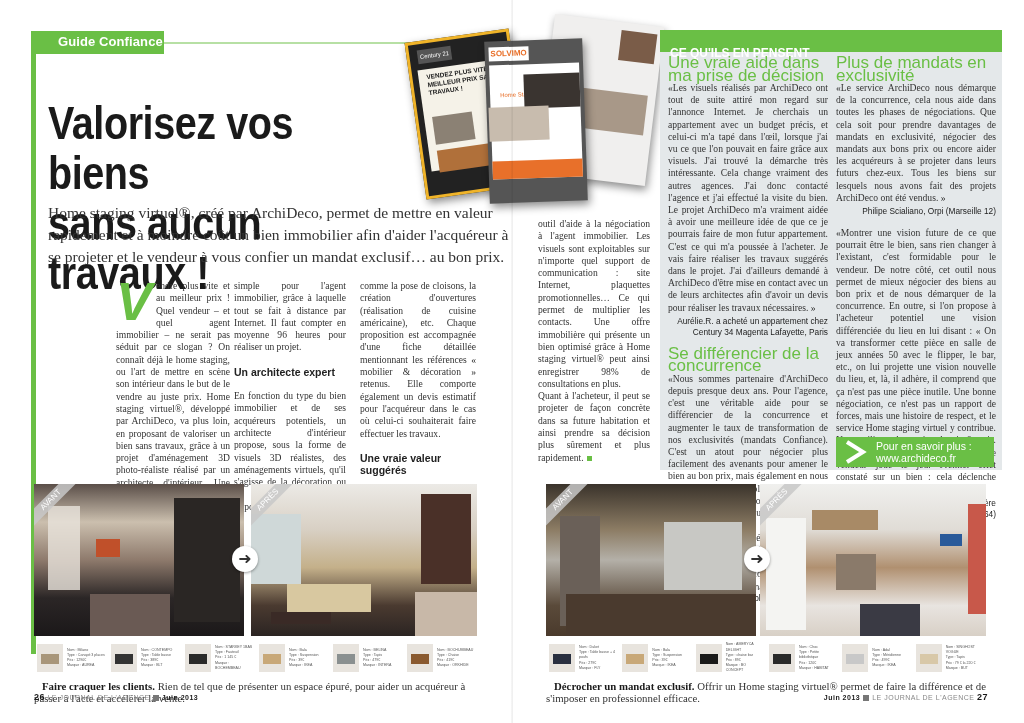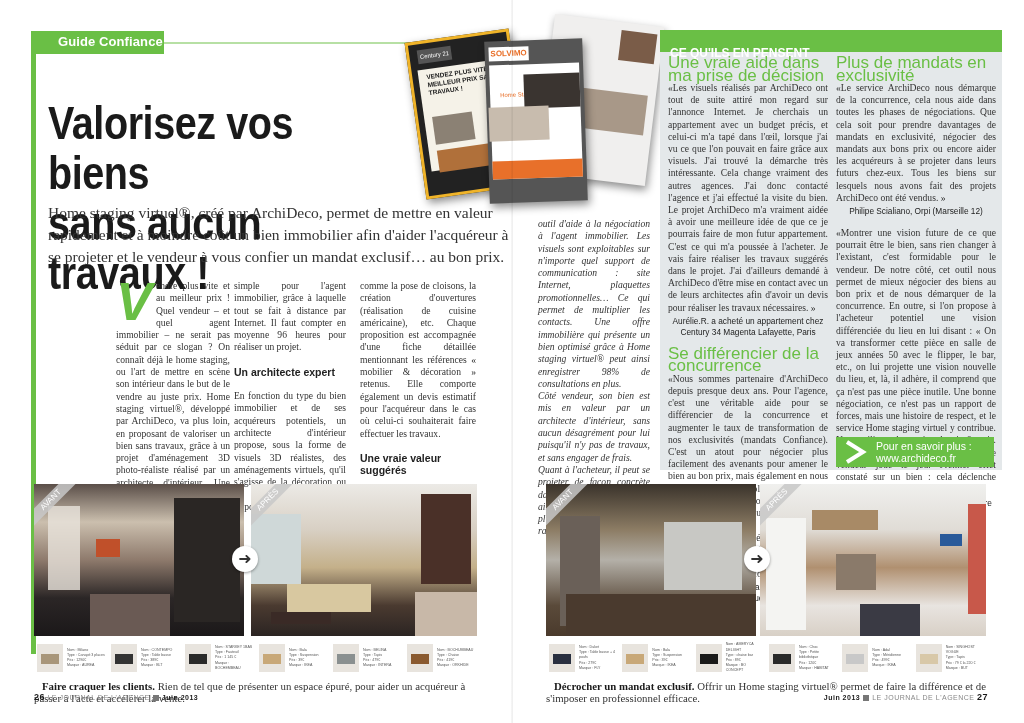--- a/index.html
+++ b/index.html
@@ -47,40 +47,40 @@
   .flyer-sol .photo1 { position: absolute; left: 38px; top: 34px; width: 56px; height: 34px; background: #3a3430; }
   .flyer-sol .photo2 { position: absolute; left: 2px; top: 66px; width: 60px; height: 34px; background: #c8bcae; }
   .flyer-sol .orange { position: absolute; left: 4px; bottom: 24px; right: 4px; height: 18px; background: #e8702a; }
   .flyer-sol .title { position: absolute; left: 10px; top: 27px; color: #e8702a; font-size: 6px; font-family: "Liberation Sans", sans-serif; }
 
   
   .col { font-size: 9.6px; line-height: 12.3px; text-align: justify; color: #333; hyphens: auto; }
   .col-1 { left: 116px; top: 280px; width: 114px; }
   .col-2 { left: 234px; top: 280px; width: 112px; }
   .col-3 { left: 360px; top: 280px; width: 116px; }
-  .col-4 { left: 538px; top: 218px; width: 112px; font-style: italic; }
+  .col-4 { left: 538px; top: 218px; width: 112px; }
   .col p + p { margin-top: 0; }
   .dropcap {
     float: left; font-family: "Liberation Sans", sans-serif; font-weight: 900; font-style: italic;
     color: #6abf45; font-size: 54px; line-height: 42px; margin: 0 4px -2px 0;
   }
   .subhead { font-family: "Liberation Sans", sans-serif; font-weight: bold; font-size: 10.5px; color: #222; margin: 12px 0 12px; text-align: left; }
   .end-sq { display: inline-block; width: 5px; height: 5px; background: #6abf45; margin-left: 3px; vertical-align: middle; }
 
   
   .sidebar { left: 660px; top: 30px; width: 342px; height: 440px; background: #e4e8ea; }
   .sidebar-head {
     left: 660px; top: 30px; width: 342px; height: 22px; background: #6abf45; color: #fff;
     font-family: "Liberation Sans", sans-serif; font-weight: 900; font-size: 12px; padding: 16px 0 0 10px;
   }
   .side-col { font-size: 9.6px; line-height: 12.2px; text-align: justify; color: #333; }
   .side-col-1 { left: 668px; top: 57px; width: 160px; }
   .side-col-2 { left: 836px; top: 57px; width: 160px; }
   .q-title { font-family: "Liberation Sans", sans-serif; color: #6abf45; font-size: 17px; line-height: 12.5px; font-weight: normal; text-align: left; }
-  .q-sig { font-family: "Liberation Sans", sans-serif; font-size: 8.3px; line-height: 11px; color: #222; text-align: center; margin-top: 2px; }
+  .q-sig { font-family: "Liberation Sans", sans-serif; font-size: 8.3px; line-height: 11px; color: #222; text-align: right; margin-top: 2px; }
   .q-block + .q-block { margin-top: 10px; }
 
   .cta { left: 836px; top: 437px; width: 158px; height: 30px; background: #6abf45; }
   .cta-arrow { left: 842px; top: 440px; width: 26px; height: 24px; }
   .cta-text { left: 876px; top: 440px; width: 120px; color: #fff; font-family: "Liberation Sans", sans-serif; font-size: 10.5px; line-height: 12px; }
 
   
   .photo { overflow: hidden; }
   .ph-l-before { left: 34px; top: 484px; width: 210px; height: 152px; background: linear-gradient(180deg, #5a4e48 0%, #cbbfae 25%, #8e7a6c 50%, #2b2626 75%, #1b1819 100%); }
   .ph-l-after  { left: 251px; top: 484px; width: 226px; height: 152px; background: linear-gradient(180deg, #eceae6 0%, #d8d0c4 30%, #c4b08a 55%, #4a3a30 80%, #2b2422 100%); }
@@ -172,21 +172,20 @@
 </div>
 
 <div class="abs col col-3">
   <p>comme la pose de cloisons, la création d'ouvertures (réalisation de cuisine américaine), etc. Chaque proposition est accompagnée d'une fiche détaillée mentionnant les références « mobilier &amp; décoration » retenus. Elle comporte également un devis estimatif pour l'acquéreur dans le cas où celui-ci souhaiterait faire effectuer les travaux.</p>
   <h3 class="subhead">Une vraie valeur suggérés</h3>
   <p>Avec cet outil novateur, ArchiDeco, apporte un réel</p>
 </div>
 
 <div class="abs col col-4">
   <p>outil d'aide à la négociation à l'agent immobilier. Les visuels sont exploitables sur n'importe quel support de communication : site Internet, plaquettes promotionnelles… Ce qui permet de multiplier les contacts. Une offre immobilière qui présente un bien optimisé grâce à Home staging virtuel® peut ainsi enregistrer 98% de consultations en plus.</p>
-  <p>Côté vendeur, son bien est mis en valeur par un architecte d'intérieur, sans aucun désagrément pour lui puisqu'il n'y pas de travaux, et sans engager de frais.</p>
   <p><span>Quant à l'acheteur, il peut se projeter de façon concrète dans sa future habitation et ainsi prendre sa décision plus sûrement et plus rapidement.</span><span class="end-sq"></span></p>
 </div>
 
 <div class="abs photo ph-l-before">
   <div class="ph-detail" style="left:14px;top:22px;width:32px;height:84px;background:#e8e4dc;opacity:.8"></div>
   <div class="ph-detail" style="left:62px;top:55px;width:24px;height:18px;background:#c0502a"></div>
   <div class="ph-detail" style="left:56px;top:110px;width:80px;height:42px;background:#6a5a54"></div>
   <div class="ph-detail" style="left:140px;top:14px;width:66px;height:124px;background:#2a2624"></div>
   <div class="ribbon">AVANT</div>
 </div>

